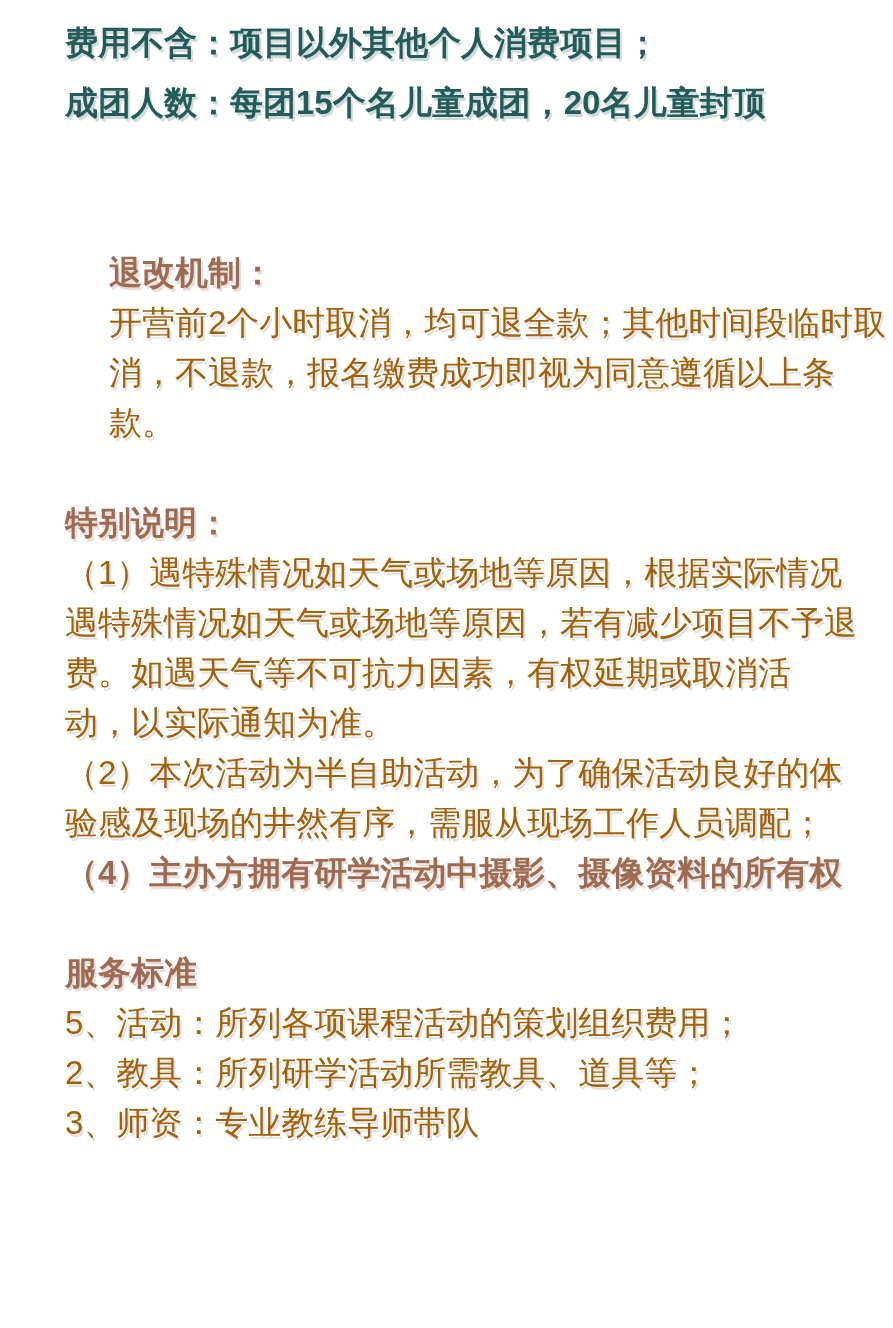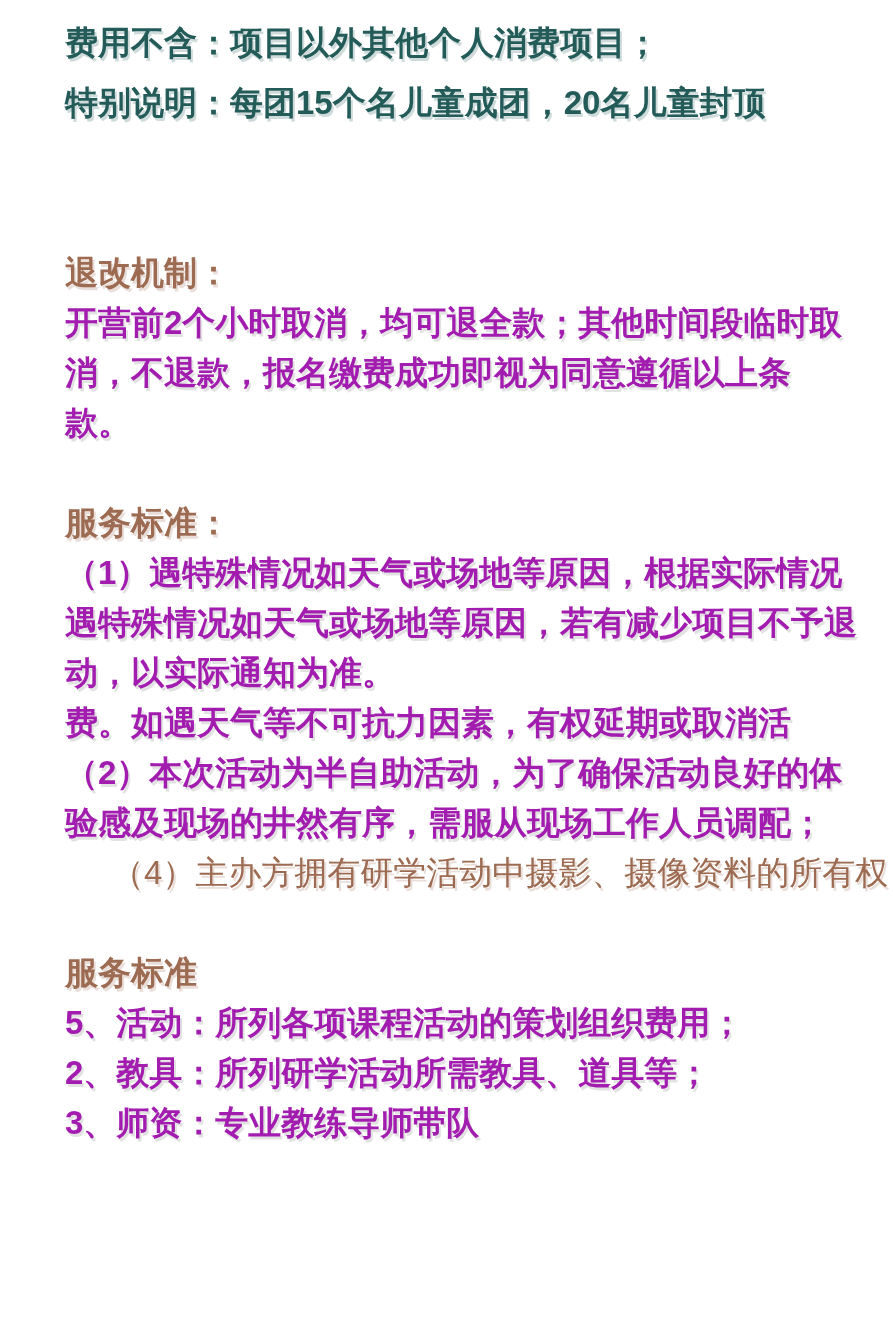--- a/index.html
+++ b/index.html
@@ -34,60 +34,59 @@
     font-size: 33px;
     line-height: 50px;
     font-weight: 700;
     color: #9d6b51;
     white-space: nowrap;
     text-shadow: 2px 3px 0 rgba(157, 107, 81, 0.22);
   }
   
   .body-line {
     line-height: 50px;
-    font-weight: 700;
-    color: #a21caf;
+    font-weight: 400;
+    color: #a16207;
     text-shadow: 2px 3px 0 rgba(139, 139, 139, 0.25);
   }
   
   .note-em .body-line {
     color: #9d6b51;
-    font-weight: 400;
+    font-weight: 700;
     text-shadow: 2px 3px 0 rgba(157, 107, 81, 0.22);
-    margin-left: 46px;
   }
-  .refund-section  { margin-top: 115px; }
+  .refund-section  { margin-top: 115px; margin-left: 44px; }
   .special-section { margin-top: 50px; }
   .service-section { margin-top: 50px; }
 </style>
 </head>
 <body>
 
 <div class="page">
 
   <section class="top-notice">
     <div class="txt">费用不含：项目以外其他个人消费项目；</div>
-    <div class="txt">特别说明：每团15个名儿童成团，20名儿童封顶</div>
+    <div class="txt">成团人数：每团15个名儿童成团，20名儿童封顶</div>
   </section>
 
   <section class="refund-section">
     <div class="section-heading">退改机制：</div>
     <div class="txt body-line">开营前2个小时取消，均可退全款；其他时间段临时取</div>
     <div class="txt body-line">消，不退款，报名缴费成功即视为同意遵循以上条</div>
     <div class="txt body-line">款。</div>
   </section>
 
   <section class="special-section">
-    <div class="section-heading">服务标准：</div>
+    <div class="section-heading">特别说明：</div>
 
     <div class="note">
       <div class="txt body-line">（1）遇特殊情况如天气或场地等原因，根据实际情况</div>
       <div class="txt body-line">遇特殊情况如天气或场地等原因，若有减少项目不予退</div>
+      <div class="txt body-line">费。如遇天气等不可抗力因素，有权延期或取消活</div>
       <div class="txt body-line">动，以实际通知为准。</div>
-      <div class="txt body-line">费。如遇天气等不可抗力因素，有权延期或取消活</div>
     </div>
 
     <div class="note">
       <div class="txt body-line">（2）本次活动为半自助活动，为了确保活动良好的体</div>
       <div class="txt body-line">验感及现场的井然有序，需服从现场工作人员调配；</div>
     </div>
 
 
     <div class="note note-em">
       <div class="txt body-line">（4）主办方拥有研学活动中摄影、摄像资料的所有权</div>

